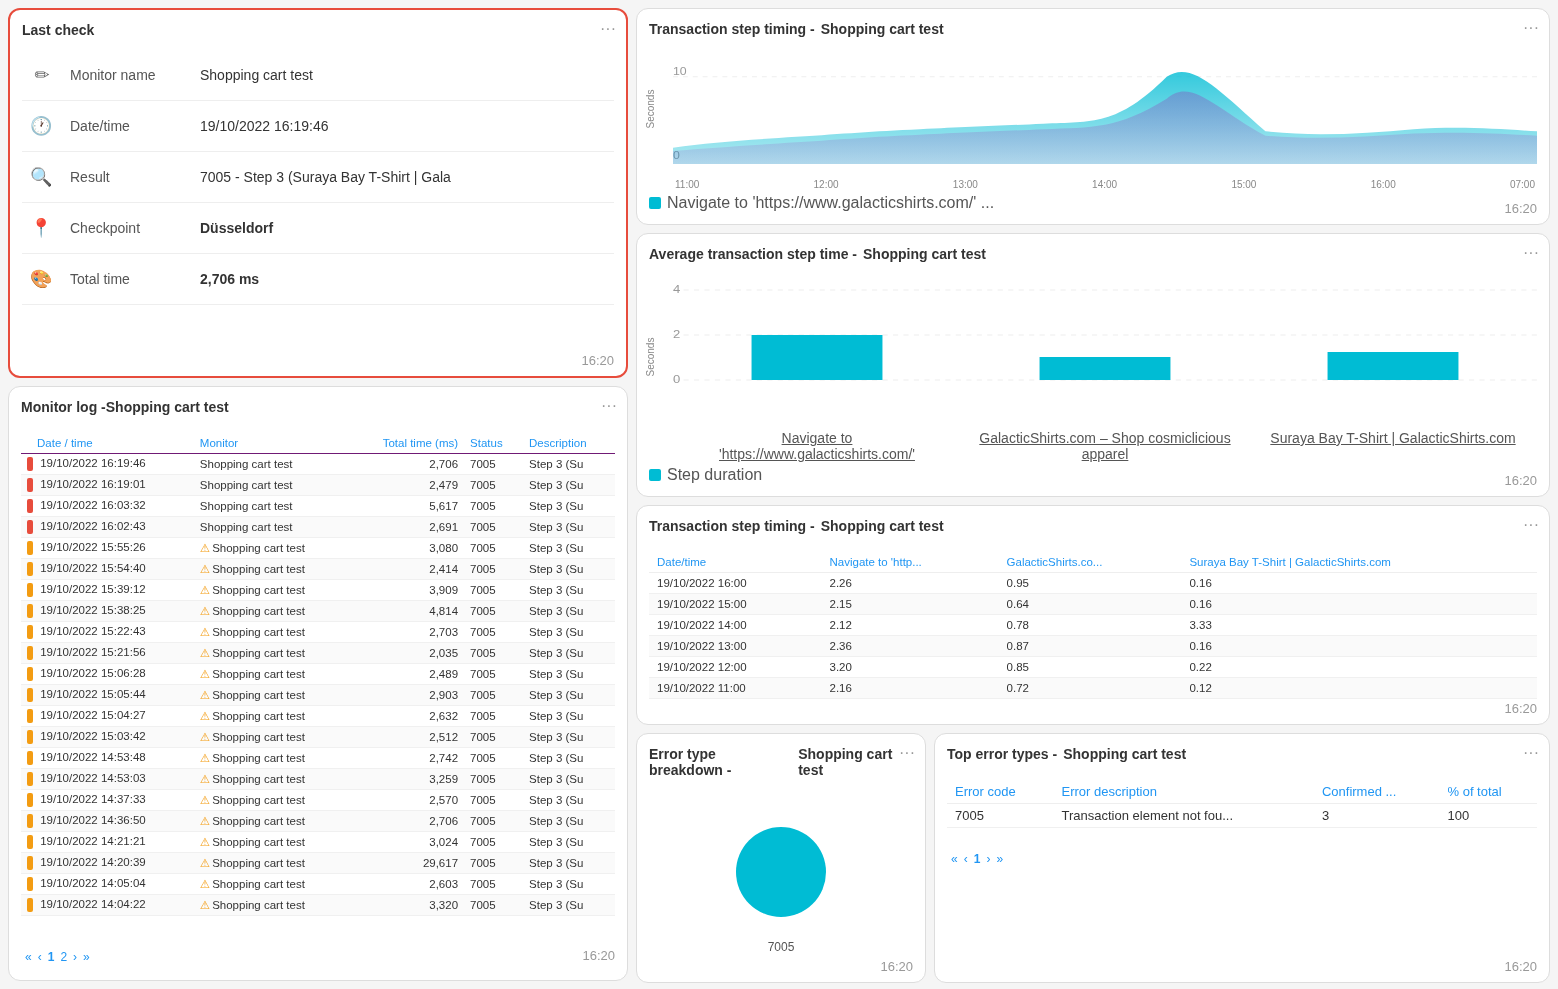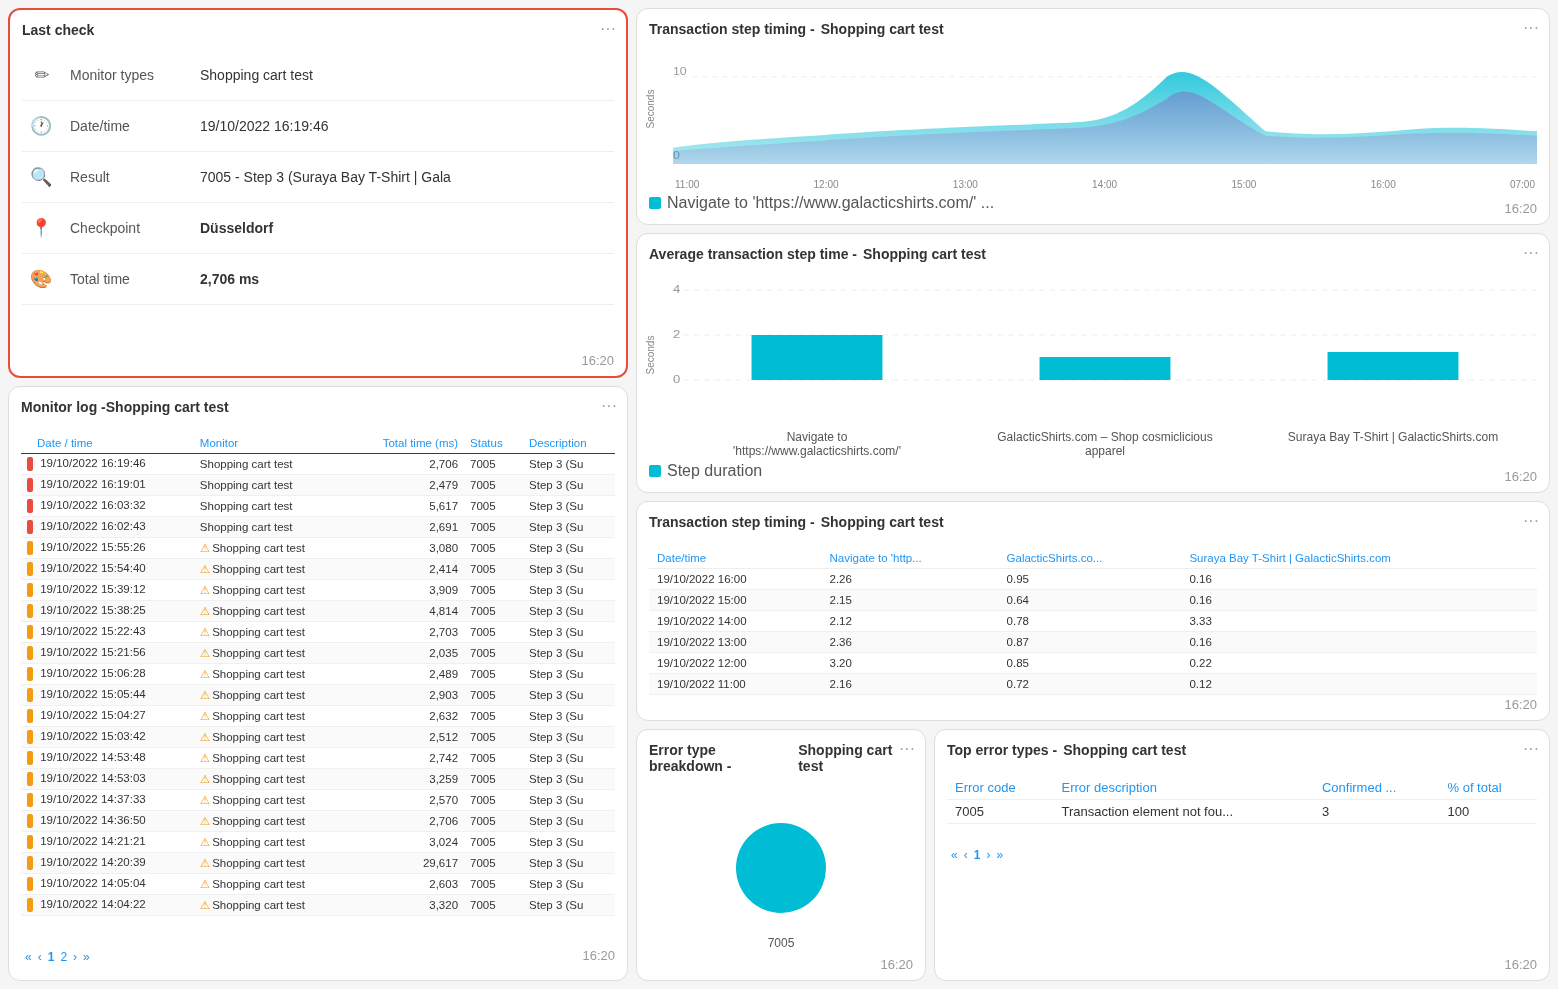--- a/index.html
+++ b/index.html
@@ -228,43 +228,44 @@
       color: #888;
       padding: 0 2px;
     }
     .chart-wrapper {
       position: relative;
       padding-left: 24px;
     }
     .bar-labels {
       display: flex;
       justify-content: space-around;
-      font-size: 12px;
+      font-size: 14px;
       color: #555;
       margin-top: 4px;
       text-align: center;
+      text-decoration: underline;
     }
     .bar-label-item {
       width: 33%;
       text-align: center;
     }
   </style>
 </head>
 <body>
 
 <div class="main-layout">
 
   <div class="panel panel-red-border" style="grid-row:1; grid-column:1;">
     <div class="panel-title">Last check</div>
     <span class="panel-menu">···</span>
     <table class="last-check-table">
       <tbody id="last-check-tbody">
           <tr>
       <td class="icon-cell" style="font-size:18px;">✏</td>
-      <td class="label-cell">Monitor types</td>
+      <td class="label-cell">Monitor name</td>
       <td class="value-cell">Shopping cart test</td>
     </tr>
           <tr>
       <td class="icon-cell" style="font-size:18px;">🕐</td>
       <td class="label-cell">Date/time</td>
       <td class="value-cell">19/10/2022 16:19:46</td>
     </tr>
           <tr>
       <td class="icon-cell" style="font-size:18px;">🔍</td>
       <td class="label-cell">Result</td>

